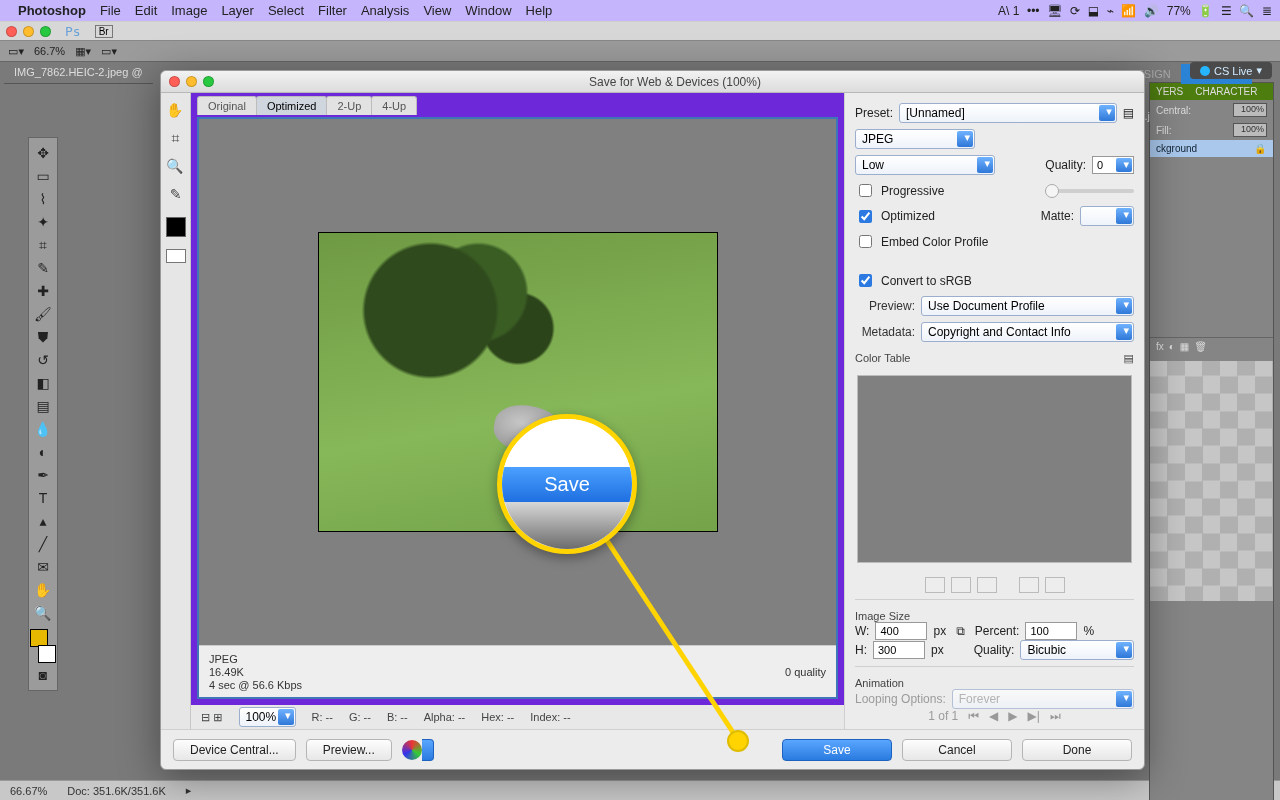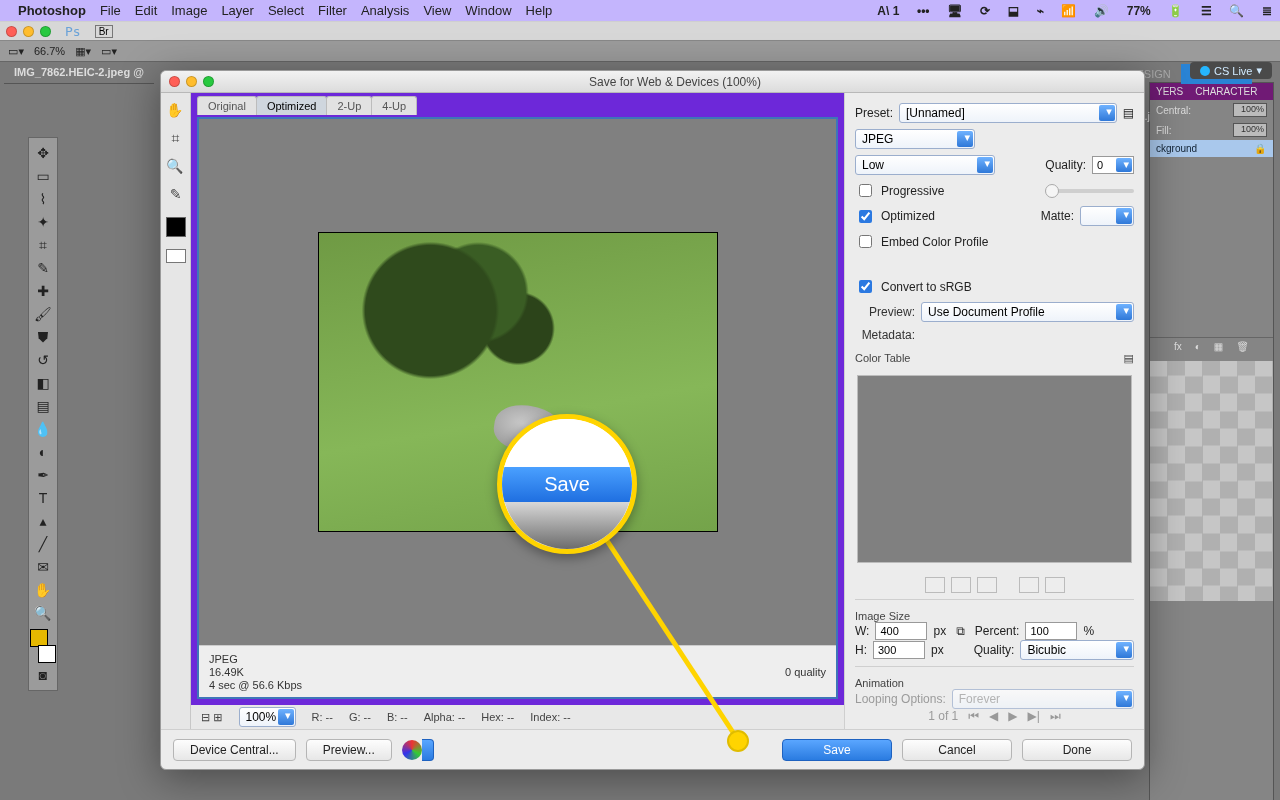--- a/index.html
+++ b/index.html
@@ -4,39 +4,39 @@
 <style>
   * { box-sizing: border-box; font-family: -apple-system, "Helvetica Neue", Arial, sans-serif; }
   html,body { margin:0; padding:0; width:1280px; height:800px; overflow:hidden; background:#7a7a7a; }
 
   
   .mac-menubar { position:absolute; top:0; left:0; right:0; height:22px; background:#c4b5fd; border-bottom:1px solid #cfcfcf; display:flex; align-items:center; font-size:13px; color:#222; padding:0 8px; }
   .mac-menubar .apple { font-size:14px; margin-right:10px; }
   .mac-menubar .mitem { margin-right:14px; }
   .mac-menubar .appname { font-weight:600; margin-right:14px; }
   .mac-menubar .spacer { flex:1; }
-  .mac-menubar .right span { margin-left:14px; font-size:12px;font-weight:bold; }
+  .mac-menubar .right span { margin-left:4px; font-size:12px; }
 
   
   .ps-chrome { position:absolute; top:22px; left:0; right:0; bottom:0; background:#7a7a7a; }
   .ps-titlebar { height:18px; background:#d7d7d7; display:flex; align-items:center; padding:8px 6px; gap:6px; }
   .trafficlights { display:flex; gap:6px; }
   .tl { width:11px; height:11px; border-radius:50%; border:1px solid rgba(0,0,0,.2); }
   .tl.r{background:#ff5f57}.tl.y{background:#ffbd2e}.tl.g{background:#28c940}
   .ps-optionsbar { height:22px; background:#9b9b9b; border-top:1px solid #888; border-bottom:1px solid #666; display:flex; align-items:center; gap:10px; padding:0 8px; font-size:11px; color:#222;}
   .ps-doc-tab { height:20px; border-bottom:1px solid #555; font-size:11px; color:#ddd; padding:2px 10px; display:inline-block; }
 
   .ps-toolbox { position:absolute; top:115px; left:28px; width:30px; background:#9b9b9b; border:1px solid #666; display:flex; flex-direction:column; align-items:center; padding:4px 0; gap:1px; }
   .ps-toolbox .tool { width:22px; height:22px; border:1px solid transparent; font-size:14px; color:#222; display:flex; align-items:center; justify-content:center; }
   .ps-toolbox .swatches { width:26px; height:34px; position:relative; margin-top:4px; }
   .ps-toolbox .swatch.fg{position:absolute;top:0;left:0;width:18px;height:18px;background:#e6b800;border:1px solid #000;}
   .ps-toolbox .swatch.bg{position:absolute;bottom:0;right:0;width:18px;height:18px;background:#fff;border:1px solid #000;}
 
   .ps-right-panels { position:absolute; top:60px; right:6px; width:125px; height:720px; background:#858585; border:1px solid #555; z-index:2; }
-  .ps-right-panels .tabrow{display:flex;font-size:10px;color:#ddd;background:#701a75;}
+  .ps-right-panels .tabrow{display:flex;font-size:10px;color:#ddd;background:#4d7c0f;}
   .ps-right-panels .tabrow span{padding:3px 6px;}
   .ps-right-panels .row{font-size:10px;color:#ddd;padding:3px 6px;display:flex;justify-content:space-between;align-items:center;}
   .ps-right-panels .numbox{width:34px;height:14px;background:#bbb;border:1px solid #555;font-size:9px;text-align:right;padding-right:2px;color:#333;}
   .ps-right-panels .pixelblock{height:240px;background:repeating-conic-gradient(#b0b0b0 0 25%, #c6c6c6 0 50%) 0/35px 35px;margin-top:6px;}
 
   .workspace-tabs{position:absolute; top:42px; right:10px; display:flex; gap:0; font-size:11px;z-index:3;}
   .workspace-tabs span{padding:4px 10px;color:#aaa;}
   .workspace-tabs span.active{background:#2a83d4;color:#fff;} 
   .cs-live-btn{position:absolute; top:40px; right:8px; background:#4a4a4a;color:#d0eaff;border-radius:4px;padding:2px 10px;font-size:11px;z-index:3;display:flex;align-items:center;gap:4px;}
   .cs-live-btn::before{content:"";width:10px;height:10px;background:#25b6ff;border-radius:50%;}
@@ -160,21 +160,21 @@
     </div>
     <span style="margin-left:8px;font-family:monospace;font-size:13px;color:#6aa2d8;">Ps</span>
     <span style="margin-left:8px;font-size:10px;border:1px solid #777;padding:0 3px;">Br</span>
   </div>
   <div class="ps-optionsbar">
     <span>▭▾</span>
     <span>66.7%</span>
     <span>▦▾</span>
     <span>▭▾</span>
   </div>
-  <div class="ps-doc-tab" style="margin-left:4px;font-weight:bold;">IMG_7862.HEIC-2.jpeg @</div>
+  <div class="ps-doc-tab" style="margin-left:4px;">IMG_7862.HEIC-2.jpeg @</div>
 
   <div class="workspace-tabs">
     <span>ESSENTIALS</span>
     <span>DESIGN</span>
     <span class="active">PAINTING</span>
     <span style="padding:4px 6px;">»</span>
   </div>
   <div class="cs-live-btn"><span>CS Live</span> ▾</div>
 
   <div class="doc-tab-right">-08 at 3.19.35 PM.j</div>
@@ -227,30 +227,35 @@
     </div>
     <div class="row">
       <span>Fill:</span>
       <span class="numbox">100%</span>
     </div>
     <div class="row" style="background:#a9c8ec;color:#123;">
       <span>ckground</span>
       <span>🔒</span>
     </div>
     <div style="height:180px"></div>
-    <div class="row" style="border-top:1px solid #666;justify-content:center;gap:13px">
+    <div class="row" style="border-top:1px solid #666;justify-content:flex-start;gap:5px">
       <span>fx</span>
       <span>◐</span>
       <span>▦</span>
       <span>🗑</span>
     </div>
     <div class="pixelblock"></div>
   </div>
 
   
+  <div class="statusbar">
+    <span>66.67%</span>
+    <span>Doc: 351.6K/351.6K</span>
+    <span>▸</span>
+  </div>
 </div>
 
 <div class="dialog">
   <div class="dialog-titlebar">
     <div class="trafficlights">
       <div class="tl r"></div>
       <div class="tl y"></div>
       <div class="tl g"></div>
     </div>
     <span class="title">Save for Web &amp; Devices (100%)</span>
@@ -349,20 +354,21 @@
             <input type="checkbox" checked="" style="">
             <span>Convert to sRGB</span>
           </label>
       </div>
       <div class="srow">
         <span class="lab">Preview:</span>
         <span class="select-wrap" style="flex:1"><select class="mac" style="width:100%"><option>Use Document Profile</option></select></span>
       </div>
       <div class="srow">
         <span class="lab">Metadata:</span>
+        <span class="select-wrap" style="flex:1"><select class="mac" style="width:100%"><option>Copyright and Contact Info</option></select></span>
       </div>
 
       <div class="section-label" style="display:flex;justify-content:space-between">
         <span>Color Table</span>
         <span>▤</span>
       </div>
       <div class="colortable"></div>
       <div class="ct-buttons">
         <span></span>
         <span></span>

